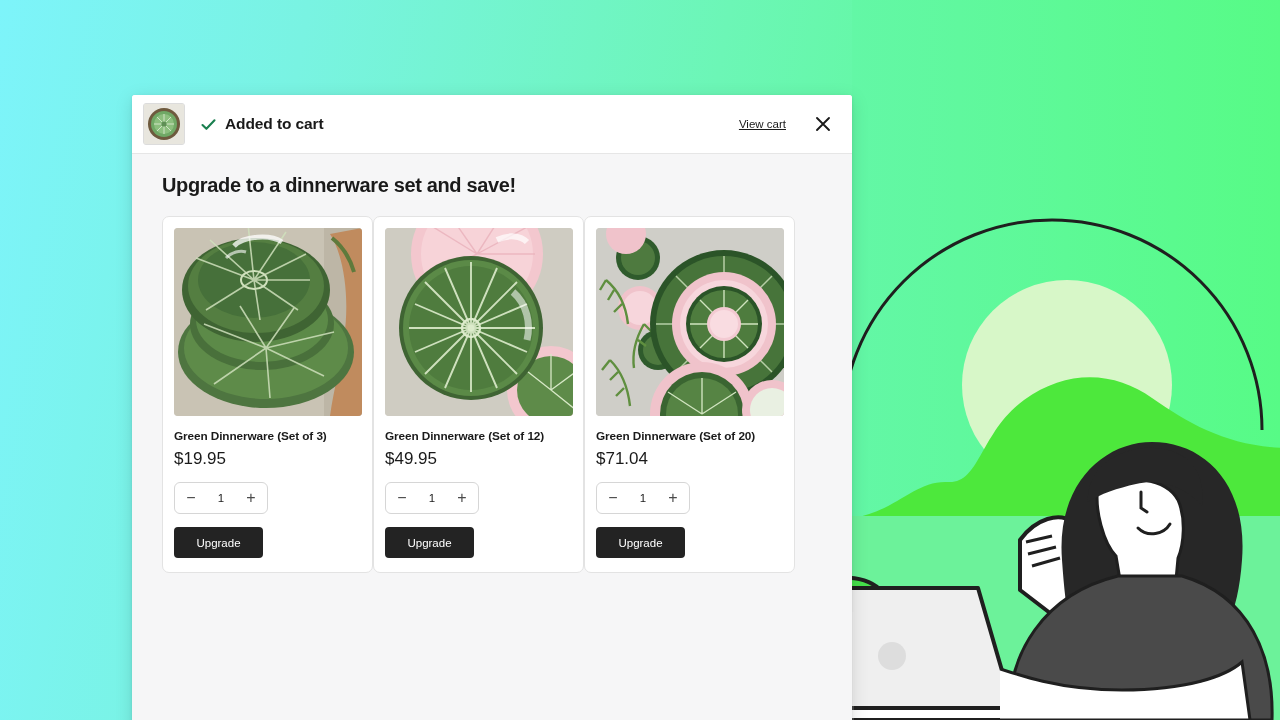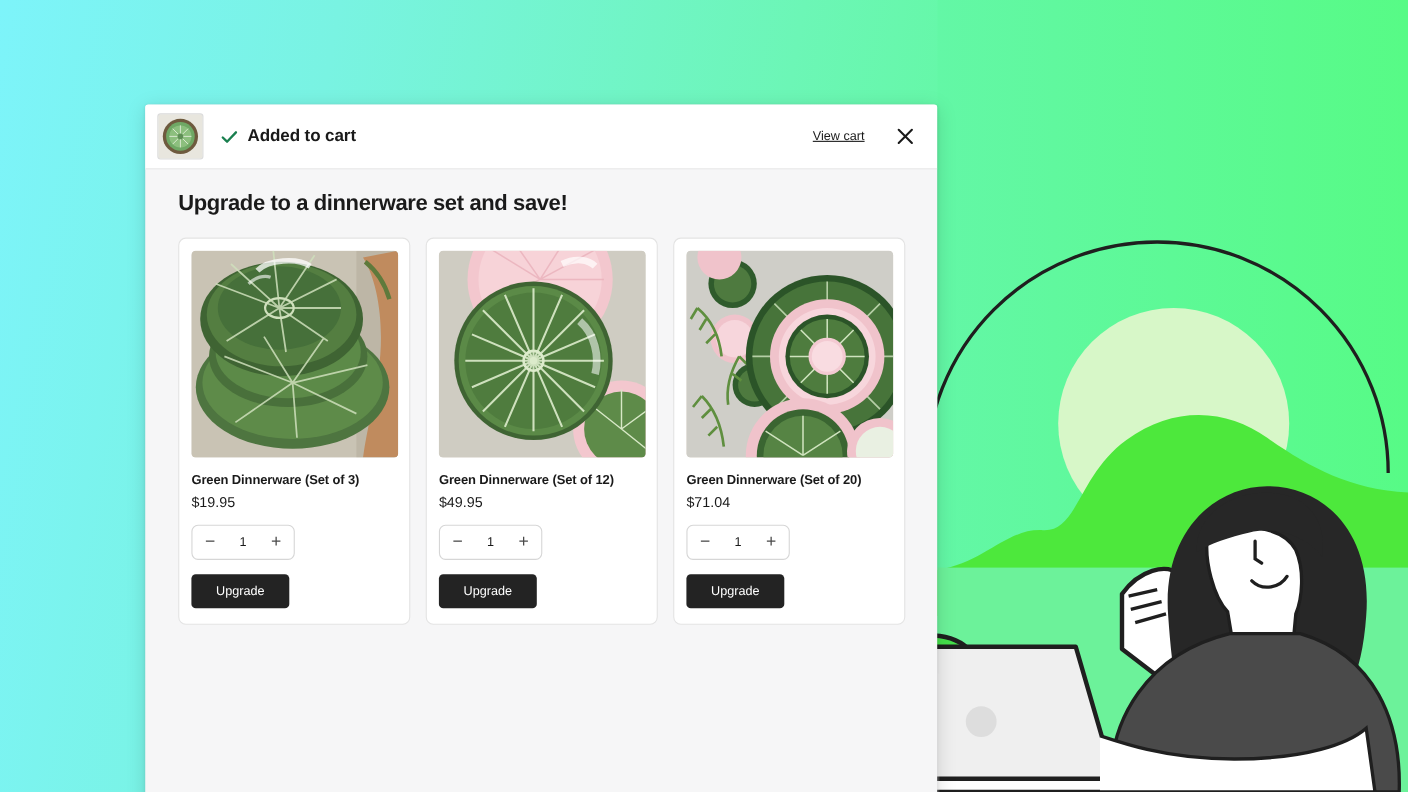--- a/index.html
+++ b/index.html
@@ -74,21 +74,21 @@
     font-size: 20px; font-weight: 700; color: #1a1a1a;
     letter-spacing: -0.35px;
   }
   .promo-sub {
     margin-top: 6px;
     font-size: 11.8px; color: #303030; letter-spacing: -0.05px;
   }
 
   .cards {
     margin-top: 19px;
-    display: flex; gap: 14px;
+    display: flex; 
   }
   .card {
     width: 211px;
     background: #ffffff;
     border: 1px solid #e3e3e3;
     border-radius: 7px;
     padding: 11px 11px 14px 11px;
   }
   .card-img {
     width: 188px; height: 188px;
@@ -96,21 +96,21 @@
     background: #d9d6cd;
   }
   .card-img svg { display: block; }
   .card-title {
     margin-top: 13px;
     font-size: 11.8px; font-weight: 700; color: #1a1a1a;
     letter-spacing: -0.1px;
   }
   .card-price {
     margin-top: 6px;
-    font-size: 13px; color: #1a1a1a;
+    font-size: 17px; color: #1a1a1a;
   }
   .stepper {
     margin-top: 13px;
     width: 94px; height: 32px;
     border: 1px solid #d6d6d6; border-radius: 6px;
     background: #fff;
     display: flex; align-items: center; justify-content: space-between;
     padding: 0 9px;
   }
   .step-btn {

